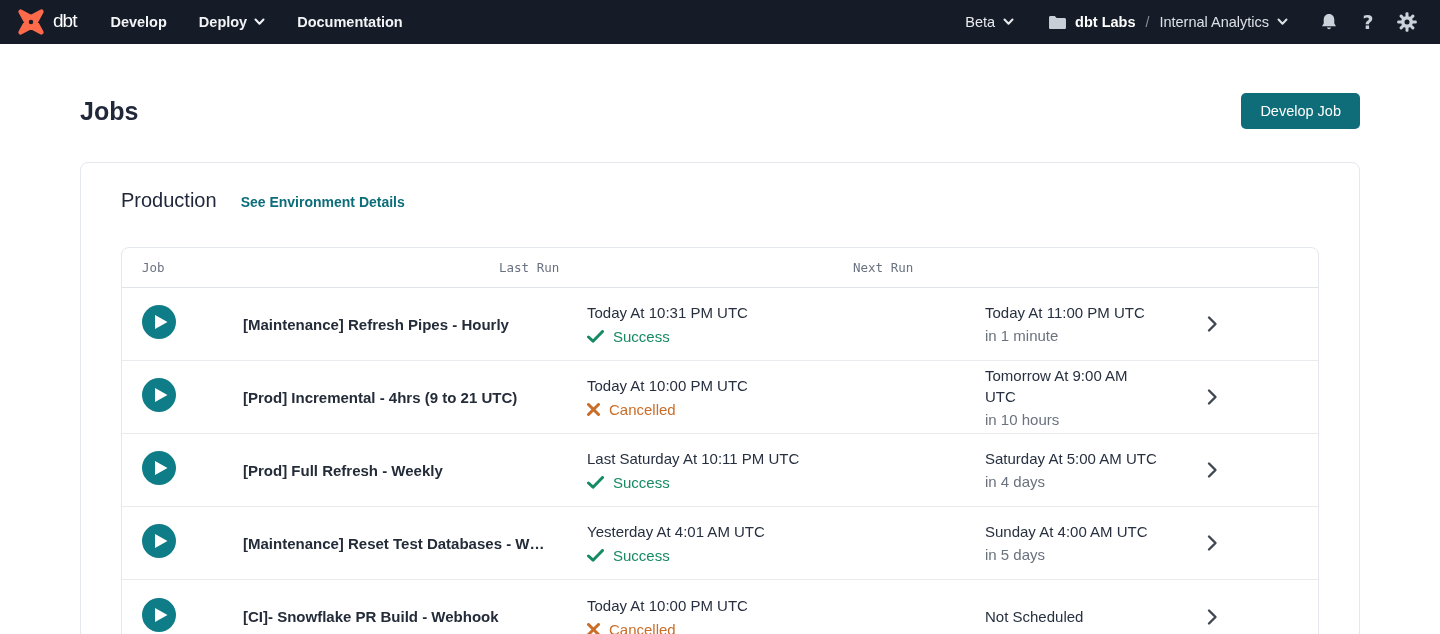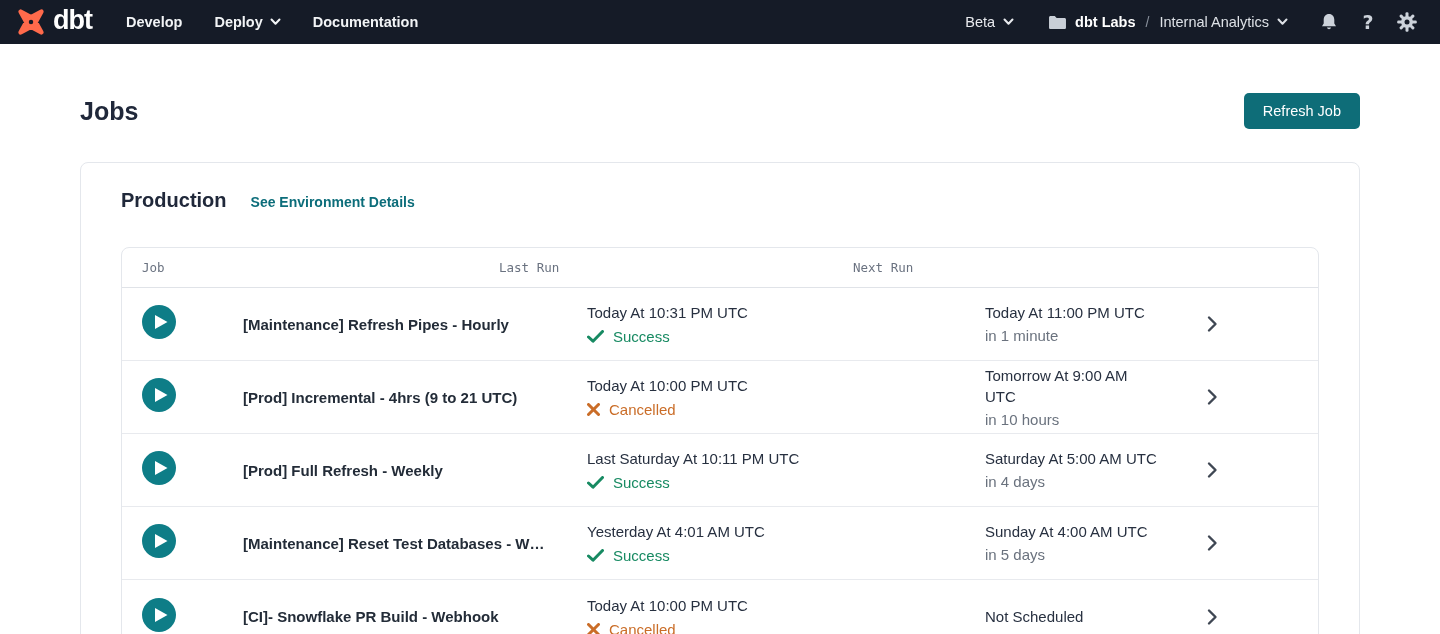--- a/index.html
+++ b/index.html
@@ -3,21 +3,21 @@
 <meta charset="utf-8">
 <style>
   * { margin:0; padding:0; box-sizing:border-box; }
   html,body { width:1440px; height:634px; overflow:hidden; background:#ffffff;
     font-family:"Liberation Sans", sans-serif; }
 
   
   .navbar { height:44px; background:#151b27; display:flex; align-items:center;
     padding:0 22px 0 16px; color:#eef0f3; }
   .logo-wrap { display:flex; align-items:center; gap:7px; margin-right:34px; }
-  .logo-text { font-size:27px; font-weight:700; color:#ffffff; letter-spacing:-1px;
+  .logo-text { font-size:19px; font-weight:400; color:#ffffff; letter-spacing:-1px;
     line-height:1; padding-bottom:3px; }
   .nav-links { display:flex; align-items:center; gap:32px; }
   .nav-link { display:flex; align-items:center; gap:7px; font-size:14.5px; font-weight:700;
     color:#f2f4f6; cursor:pointer; }
   .nav-spacer { flex:1; }
   .nav-right { display:flex; align-items:center; }
   .beta { display:flex; align-items:center; gap:8px; font-size:14.5px; color:#e8eaee; cursor:pointer; }
   .account-switcher { display:flex; align-items:center; gap:8px; margin-left:34px; cursor:pointer;justify-content:center; }
   .account-name { font-size:14.5px; font-weight:700; color:#ffffff; }
   .account-sep { color:#8a919d; font-size:14px; margin:0 2px; }
@@ -30,21 +30,21 @@
   .main { padding:0 80px; }
   .page-header { margin-top:48px; display:flex; align-items:center; justify-content:space-between; }
   .page-title { font-size:25px; font-weight:700; color:#20283a; line-height:38px; }
   .btn-primary { background:#0e6d78; color:#ffffff; font-size:14.5px; font-weight:400;
     border:none; border-radius:5px; padding:10px 19px; cursor:pointer;
     font-family:"Liberation Sans", sans-serif; }
 
   .card { margin-top:32px; border:1px solid #e4e7ec; border-radius:8px;
     padding:24px 40px 40px 40px; background:#ffffff; }
   .env-header { display:flex; align-items:baseline; gap:24px; }
-  .env-title { font-size:20px; font-weight:700; color:#20283a; line-height:26px; }
+  .env-title { font-size:20px; font-weight:400; color:#20283a; line-height:26px; }
   .env-link { font-size:14px; font-weight:700; color:#0c6d7a; text-decoration:none; cursor:pointer; }
 
   
   .jobs-table { margin-top:34px; border:1px solid #e4e7ec; border-radius:8px; overflow:hidden; }
   .thead { display:grid; grid-template-columns:357px 354px 1fr 95px; align-items:center;
     height:40px; padding:0 20px; border-bottom:1px solid #e0e3e8;
     font-family:"DejaVu Sans Mono", monospace; font-size:12.5px; color:#6a7280; }
   .trow { display:grid; grid-template-columns:57px 300px 354px 1fr 95px; align-items:center;
     height:73px; padding:0 20px; border-bottom:1px solid #e8eaee; background:#ffffff; cursor:pointer;gap:44px; }
   .trow:last-child { border-bottom:none; }
@@ -144,21 +144,21 @@
           </svg>
         </span>
       </div>
     </div>
   </div>
 </div>
 
 <div class="main">
   <div class="page-header">
     <h1 class="page-title">Jobs</h1>
-    <button class="btn-primary">Refresh Job</button>
+    <button class="btn-primary">Develop Job</button>
   </div>
 
   <div class="card">
     <div class="env-header">
       <h2 class="env-title">Production</h2>
       <a class="env-link">See Environment Details</a>
     </div>
 
     <div class="jobs-table">
       <div class="thead">

